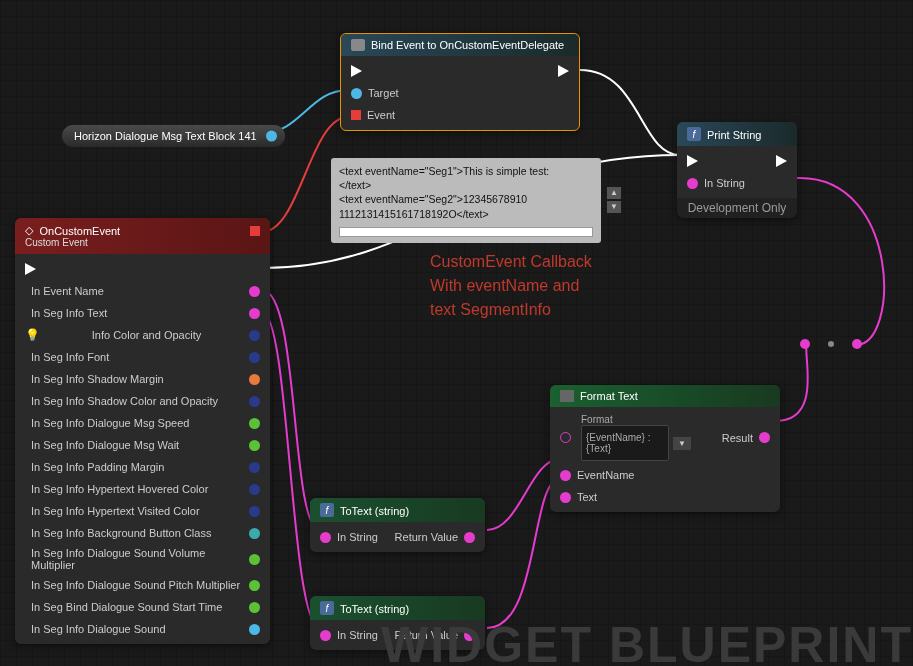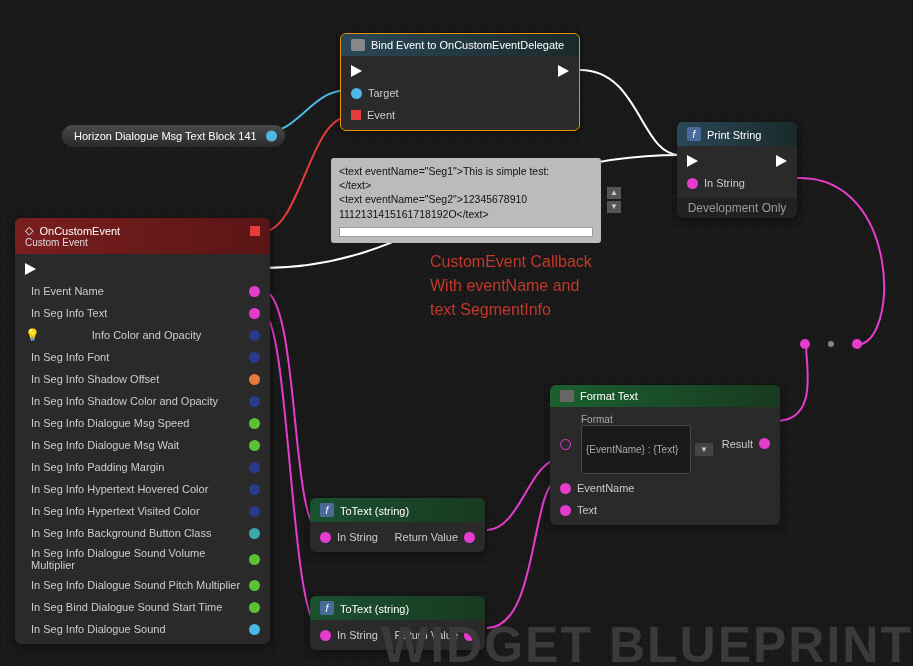--- a/index.html
+++ b/index.html
@@ -38,21 +38,21 @@
 .pin-green{background:#5bc236}
 .pin-teal{background:#3caaaa}
 .pin-orange{background:#e67a3c}
 .pin-navy{background:#2a3a8a}
 .pin-gray{background:#888}
 .pin-hollow{background:transparent;border:1.5px solid currentColor}
 .delegate-pin{width:10px;height:10px;background:#e63c3c;display:inline-block}
 .fn-icon{width:14px;height:14px;background:#4a6a9a;border-radius:2px;margin-right:6px;display:inline-flex;align-items:center;justify-content:center;font-style:italic;font-size:10px;color:#fff}
 .bulb{color:#ffcc00;margin-right:4px;font-size:12px}
 .format-input{display:flex;align-items:center;gap:4px}
-.format-field{background:#1a1a1a;border:1px solid #444;padding:18px 4px;border-radius:2px;font-size:10px;color:#aaa;width:110px}
+.format-field{background:#1a1a1a;border:1px solid #444;padding:6px 4px;border-radius:2px;font-size:10px;color:#aaa;width:88px}
 .dropdown-arrow{background:#444;padding:2px 5px;font-size:8px;color:#ccc}
 .dev-only{text-align:center;color:#999;font-size:12px;padding:3px;background:rgba(0,0,0,.2)}
 .reroute{position:absolute;display:flex;gap:18px;align-items:center}
 .reroute .pin{width:10px;height:10px}
 svg.wires{position:absolute;top:0;left:0;width:913px;height:666px;pointer-events:none}
 </style>
 </head>
 <body>
 
 <svg class="wires">
@@ -149,21 +149,21 @@
         <div class="pin-row right">
           <span class="bulb">💡</span>
           <span class="pin-label">Info Color and Opacity</span>
           <span class="pin pin-navy"></span>
         </div>
         <div class="pin-row right">
           <span class="pin-label">In Seg Info Font</span>
           <span class="pin pin-navy"></span>
         </div>
         <div class="pin-row right">
-          <span class="pin-label">In Seg Info Shadow Offset</span>
+          <span class="pin-label">In Seg Info Shadow Margin</span>
           <span class="pin pin-orange"></span>
         </div>
         <div class="pin-row right">
           <span class="pin-label">In Seg Info Shadow Color and Opacity</span>
           <span class="pin pin-navy"></span>
         </div>
         <div class="pin-row right">
           <span class="pin-label">In Seg Info Dialogue Msg Speed</span>
           <span class="pin pin-green"></span>
         </div>

